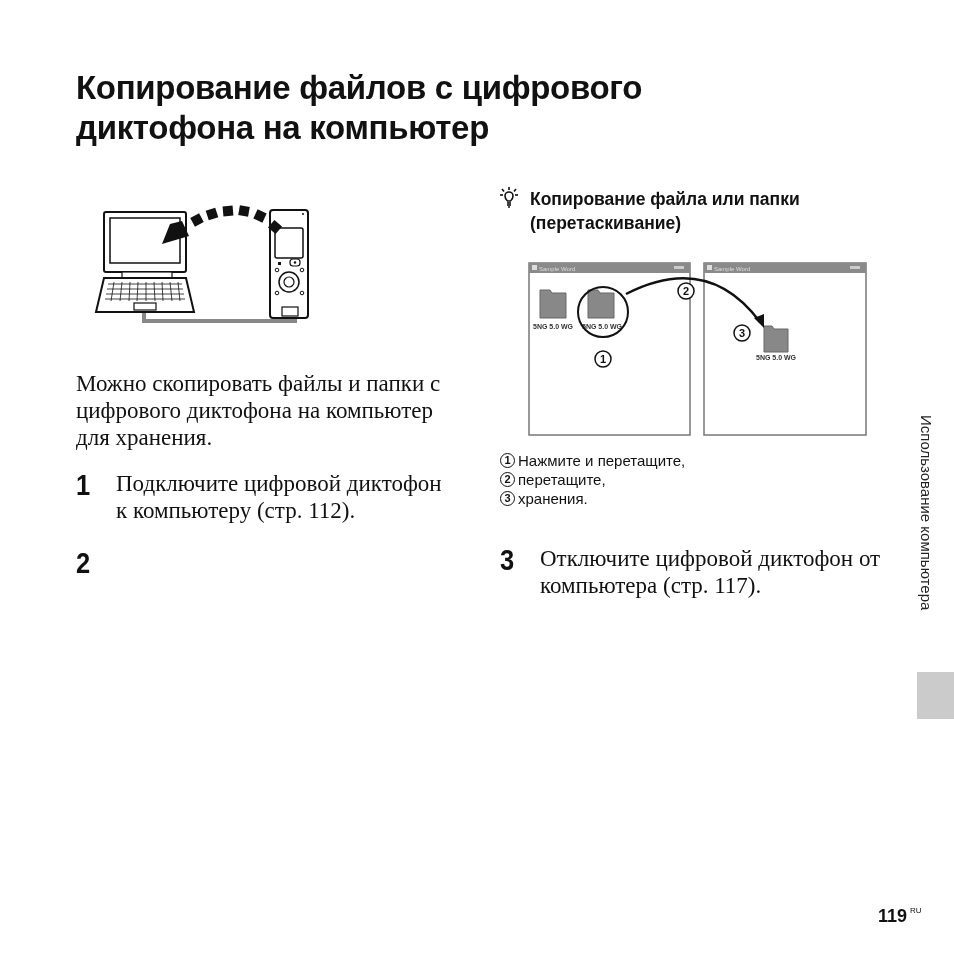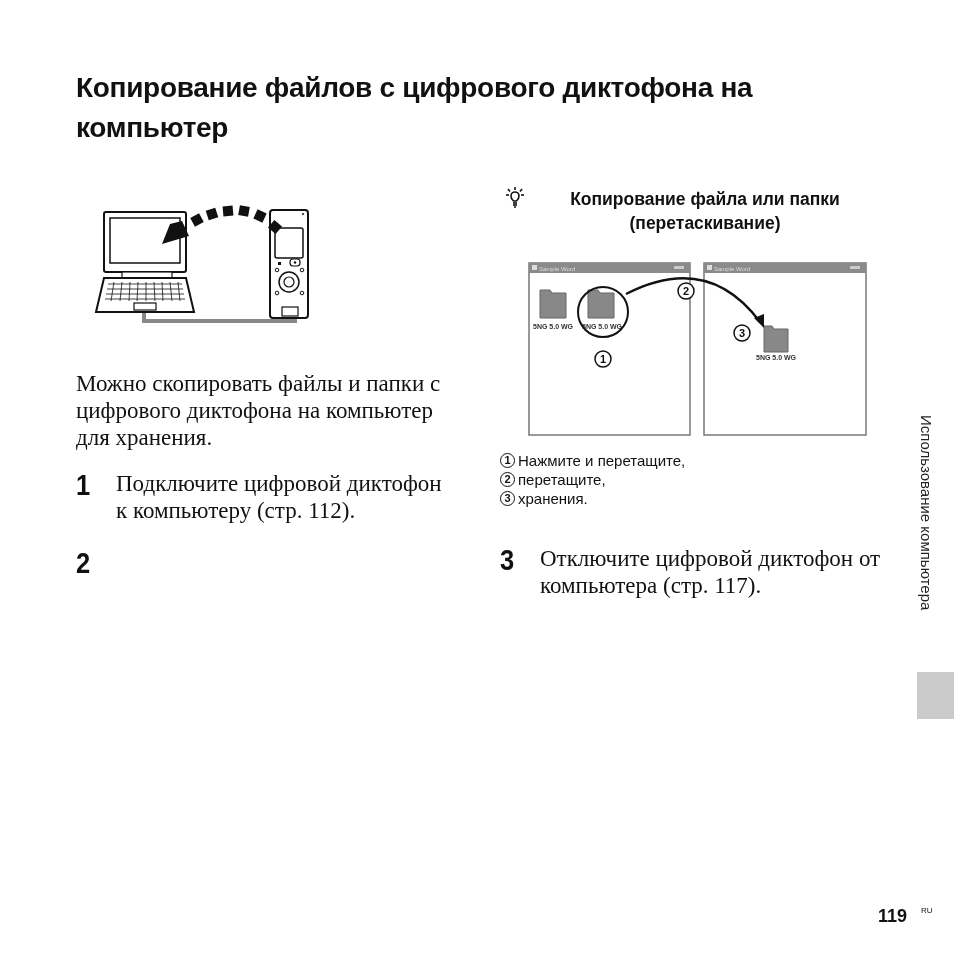--- a/index.html
+++ b/index.html
@@ -1,37 +1,37 @@
 <!DOCTYPE html>
 <html><head>
   <meta charset="utf-8">
   <style>
     html, body { margin: 0; padding: 0; background: #ffffff; }
     body { width: 954px; height: 954px; position: relative; overflow: hidden; color: #111; }
     .title {
       position: absolute; left: 76px; top: 68px; width: 720px;
       font-family: "Liberation Sans", sans-serif; font-weight: bold;
-      font-size: 28px; line-height: 40px; letter-spacing: -0.3px; margin: 0;
+      font-size: 33px; line-height: 40px; letter-spacing: -0.3px; margin: 0;
     }
     .illus { position: absolute; left: 92px; top: 200px; width: 225px; height: 130px; }
     .serif { font-family: "Liberation Serif", serif; font-size: 23px; line-height: 27px; }
     .intro { position: absolute; left: 76px; top: 370px; width: 380px; margin: 0; }
     .step { position: absolute; display: flex; }
     .step-num {
       font-family: "Liberation Sans", sans-serif; font-weight: bold; font-size: 30px;
       line-height: 30px; width: 24px; flex: none; transform: scaleX(0.85); transform-origin: left;
     }
     .step-body { flex: 1; }
     .step-body p { margin: 0 0 6px 16px; }
     .step1 { left: 76px; top: 470px; width: 380px; }
     .step2 { left: 76px; top: 548px; width: 380px; }
     .step3 { left: 500px; top: 545px; width: 390px; }
     .tip-head {
       position: absolute; left: 500px; top: 187px; width: 380px; display: flex;
-      font-family: "Liberation Sans", sans-serif; font-weight: bold; font-size: 17.5px; line-height: 24px; text-align: center;
+      font-family: "Liberation Sans", sans-serif; font-weight: bold; font-size: 17.5px; line-height: 24px;
     }
     .tip-icon { width: 30px; flex: none; }
     .screens { position: absolute; left: 528px; top: 262px; width: 340px; height: 175px; }
     .legend {
       position: absolute; left: 500px; top: 451px; width: 300px;
       font-family: "Liberation Sans", sans-serif; font-size: 15px; line-height: 19px;
     }
     .legend-row { display: flex; align-items: center; }
     .circ {
       display: inline-flex; width: 15px; height: 15px; border: 1.3px solid #111; border-radius: 50%;
@@ -41,21 +41,21 @@
     .side-label {
       position: absolute; left: 913px; top: 415px; width: 22px; height: 260px;
       font-family: "Liberation Sans", sans-serif; font-size: 15px; color: #222;
       writing-mode: vertical-rl; white-space: nowrap;
     }
     .side-tab { position: absolute; left: 917px; top: 672px; width: 37px; height: 47px; background: #cbcbcb; }
     .page-num {
       position: absolute; left: 878px; top: 906px;
       font-family: "Liberation Sans", sans-serif; font-weight: bold; font-size: 18px;
     }
-    .page-num sup { font-size: 8px; font-weight: normal; vertical-align: 9px; margin-left: 14px; text-align: right; }
+    .page-num sup { font-size: 8px; font-weight: normal; vertical-align: 9px; margin-left: 3px; text-align: right; }
   </style>
 </head>
 <body>
 
 <h1 class="title">Копирование файлов с цифрового диктофона на компьютер</h1>
 
 <div class="illus">
   <svg width="225" height="130" viewBox="0 0 225 130">
 
     <path d="M52 100 L52 121 L203 121 L203 108" fill="none" stroke="#888" stroke-width="4"></path>

